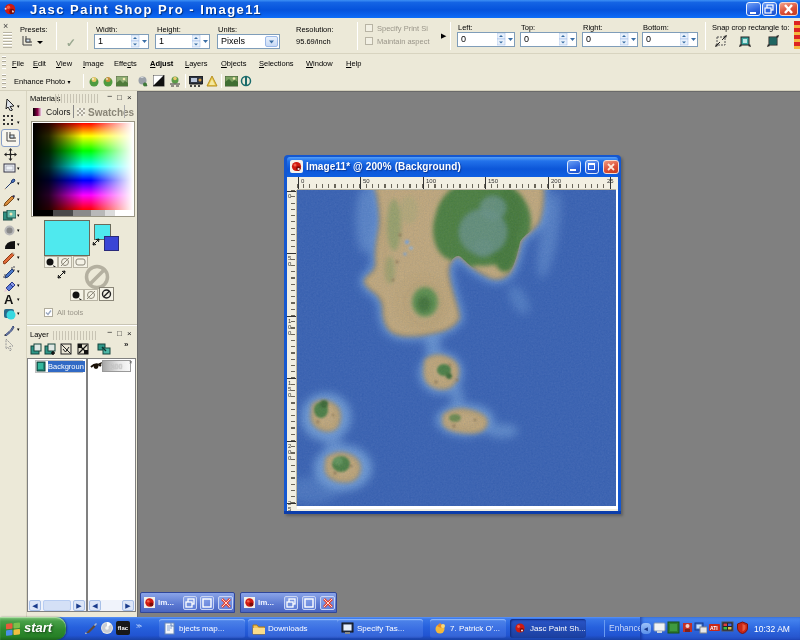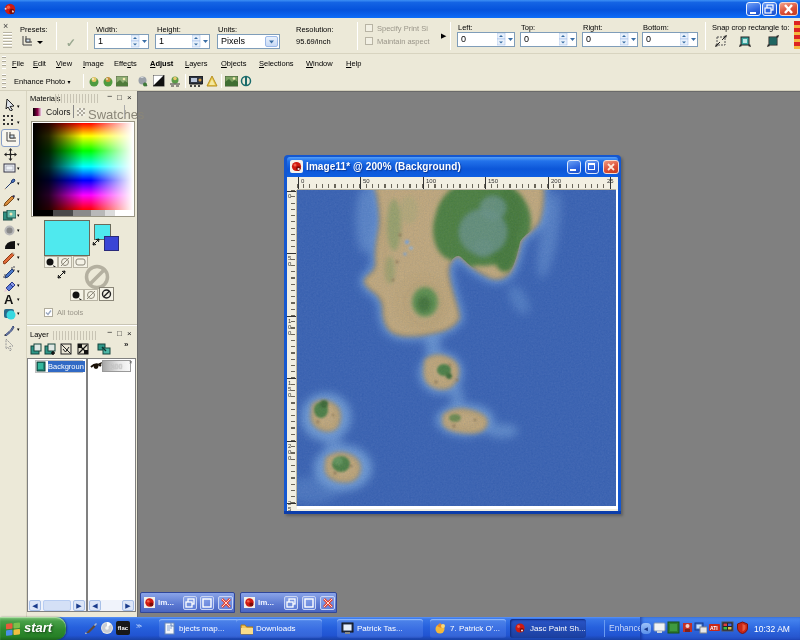--- a/index.html
+++ b/index.html
@@ -28,20 +28,21 @@
 <div class="abs" id="titlebar" style="left:0;top:0;width:800px;height:18px;background:linear-gradient(180deg,#3d90f5 0%,#1464e4 14%,#0553dc 55%,#0a62ee 85%,#0e6ef8 100%);">
   <div class="abs" style="left:3px;top:2px;width:14px;height:14px;">
     <svg width="14" height="14">
         <circle cx="7" cy="7" r="5.2" fill="#cf1a10"></circle>
         <circle cx="5.4" cy="5.2" r="1.7" fill="#f0604a"></circle>
         <circle cx="9" cy="9.4" r="2.6" fill="#7e0b06"></circle>
         <path d="M9 8.2q2.2 0 2 2l-1.8.4z" fill="#fff" opacity=".85"></path>
         <circle cx="2.6" cy="6.8" r="1" fill="#fff" opacity=".8"></circle>
       </svg>
   </div>
+  <div class="abs" style="left:30px;top:2px;color:#fff;font-weight:bold;font-size:13px;letter-spacing:1.5px;text-shadow:1px 1px 1px #00307e;">Jasc Paint Shop Pro - Image11</div>
   <div class="abs tbtn" style="left:746px;top:2px;width:15px;background:linear-gradient(160deg,#70a1f8,#2a63e0 60%,#1c50c8);border:1px solid #eaf2ff;border-radius:3px;">
       <span style="position:absolute;left:3px;bottom:1px;width:6px;height:2px;background:#fff;"></span>
     </div>
   <div class="abs tbtn" style="left:762px;top:2px;width:15px;background:linear-gradient(160deg,#70a1f8,#2a63e0 60%,#1c50c8);border:1px solid #eaf2ff;border-radius:3px;">
       <svg width="13" height="12">
         <rect x="4" y="2" width="6" height="5" fill="none" stroke="#fff" stroke-width="1.2"></rect>
         <rect x="2" y="5" width="6" height="5" fill="#2a63e0" stroke="#fff" stroke-width="1.2"></rect>
       </svg>
     </div>
   <div class="abs tbtn" style="left:779px;top:2px;width:19px;background:linear-gradient(160deg,#f2a48c,#dd5038 55%,#c33b1e);border:1px solid #f3d7ce;border-radius:3px;">
@@ -415,21 +416,21 @@
   <div class="abs lbl" style="left:3px;top:3px;">Materials</div>
   <div class="abs" style="left:28px;top:3px;width:45px;height:9px;background:repeating-linear-gradient(90deg,#c8c4b4 0,#c8c4b4 1px,transparent 1px,transparent 3px);"></div>
   <div class="abs" style="left:80px;top:0px;font-size:9px;color:#222;">−</div>
   <div class="abs" style="left:90px;top:2px;font-size:8px;color:#222;">□</div>
   <div class="abs" style="left:100px;top:2px;font-size:8px;color:#222;">×</div>
 
   <div class="abs" style="left:6px;top:17px;width:9px;height:8px;background:linear-gradient(90deg,#000,#804,#fff);"></div>
   <div class="abs" style="left:19px;top:16px;font-size:8.5px;color:#111;">Colors</div>
   <div class="abs" style="left:46px;top:14px;width:1px;height:13px;background:#888;"></div>
   <div class="abs" style="left:50px;top:17px;width:8px;height:8px;background:repeating-conic-gradient(#b0aca0 0 25%,#f4f2e8 0 50%) 0 0/4px 4px;"></div>
-  <div class="abs" style="left:61px;top:16px;font-size:13px;color:#8a8678;">Swatches</div>
+  <div class="abs" style="left:61px;top:16px;font-size:10px;color:#8a8678;font-weight:bold;">Swatches</div>
   <div class="abs" style="left:97px;top:14px;width:1px;height:13px;background:#aaa;"></div>
 
   <div class="abs" style="left:4px;top:30px;width:104px;height:96px;border:1px solid #9a9684;background:#fff;">
     <div class="abs" style="left:1px;top:1px;width:100px;height:87px;background:linear-gradient(90deg,rgba(0,0,0,1) 0%,rgba(0,0,0,.85) 16%,rgba(0,0,0,0) 50%,rgba(255,255,255,0) 58%,rgba(255,255,255,1) 100%),linear-gradient(180deg,#f00 0%,#ff0 15%,#0f0 32%,#0ff 50%,#00f 66%,#f0f 83%,#f00 100%);"></div>
     <div class="abs" style="left:1px;top:88px;width:100px;height:6px;background:linear-gradient(90deg,#000 0 20%,#4a4a4a 0 40%,#8a8a8a 0 58%,#b8b8b8 0 72%,#dcdcdc 0 82%,#fff 0 100%);"></div>
   </div>
 
   <div class="abs" style="left:17px;top:129px;width:46px;height:36px;background:#4fe9ee;border:1px solid #6a6a5a;"></div>
   <div class="abs" style="left:67px;top:133px;width:17px;height:16px;background:#4fe9ee;border:1px solid #6a6a5a;"></div>
   <div class="abs" style="left:77px;top:145px;width:15px;height:15px;background:#3a45d6;border:1px solid #2a2a7a;"></div>
@@ -828,34 +829,34 @@
   <div class="abs" style="left:136px;top:5px;color:#cde0ff;font-size:6px;">≫</div>
 
   <div class="tkb" style="left:159px;width:86px;">
     <svg class="tki" width="13" height="13">
         <rect x="2" y="1" width="9" height="11" fill="#f4f6fa" stroke="#6a88b8"></rect>
         <path d="M4 4h5M4 6h5M4 8h3" stroke="#8aa8d8"></path>
         <path d="M8 1v3h3" fill="#d8e4f4" stroke="#6a88b8"></path>
       </svg>
     <span class="tkt">bjects map...</span>
   </div>
-  <div class="tkb" style="left:236px;width:86px;">
+  <div class="tkb" style="left:248px;width:103px;">
     <svg class="tki" width="14" height="13">
         <path d="M1 3h4l1.5 2H13v7H1z" fill="#f4c65a" stroke="#a8791a"></path>
         <path d="M1 6h12v6H1z" fill="#fadc8a"></path>
       </svg>
     <span class="tkt">Downloads</span>
   </div>
   <div class="tkb" style="left:337px;width:86px;">
     <svg class="tki" width="13" height="13">
         <rect x="1" y="1" width="11" height="9" fill="#2a3a5a" stroke="#111"></rect>
         <rect x="2.5" y="2.5" width="8" height="6" fill="#e8f0fa"></rect>
         <rect x="4" y="10" width="5" height="2" fill="#888"></rect>
       </svg>
-    <span class="tkt">Patrick Tas...</span>
+    <span class="tkt">Specify Tas...</span>
   </div>
   <div class="tkb" style="left:430px;width:76px;">
     <svg class="tki" width="13" height="13">
         <circle cx="6" cy="7" r="4.5" fill="#f4b83a"></circle>
         <path d="M3 4l3-3 3 3-2 2z" fill="#e88a2a"></path>
         <circle cx="9" cy="4" r="2" fill="#f8d878"></circle>
       </svg>
     <span class="tkt">7. Patrick O'...</span>
   </div>
   <div class="tkb" style="left:510px;width:76px;background:linear-gradient(180deg,#2a55c8,#2048b0 60%,#1c3f9e);box-shadow:inset 1px 1px 2px #10287a;">

